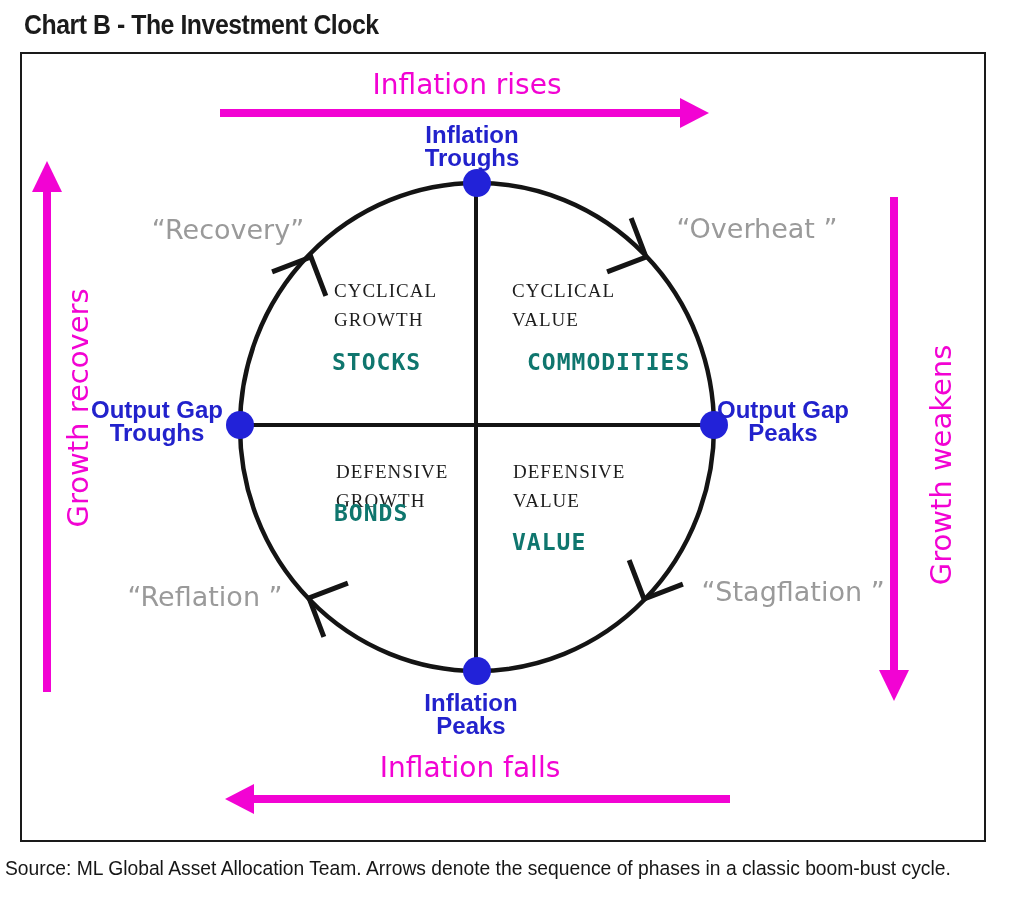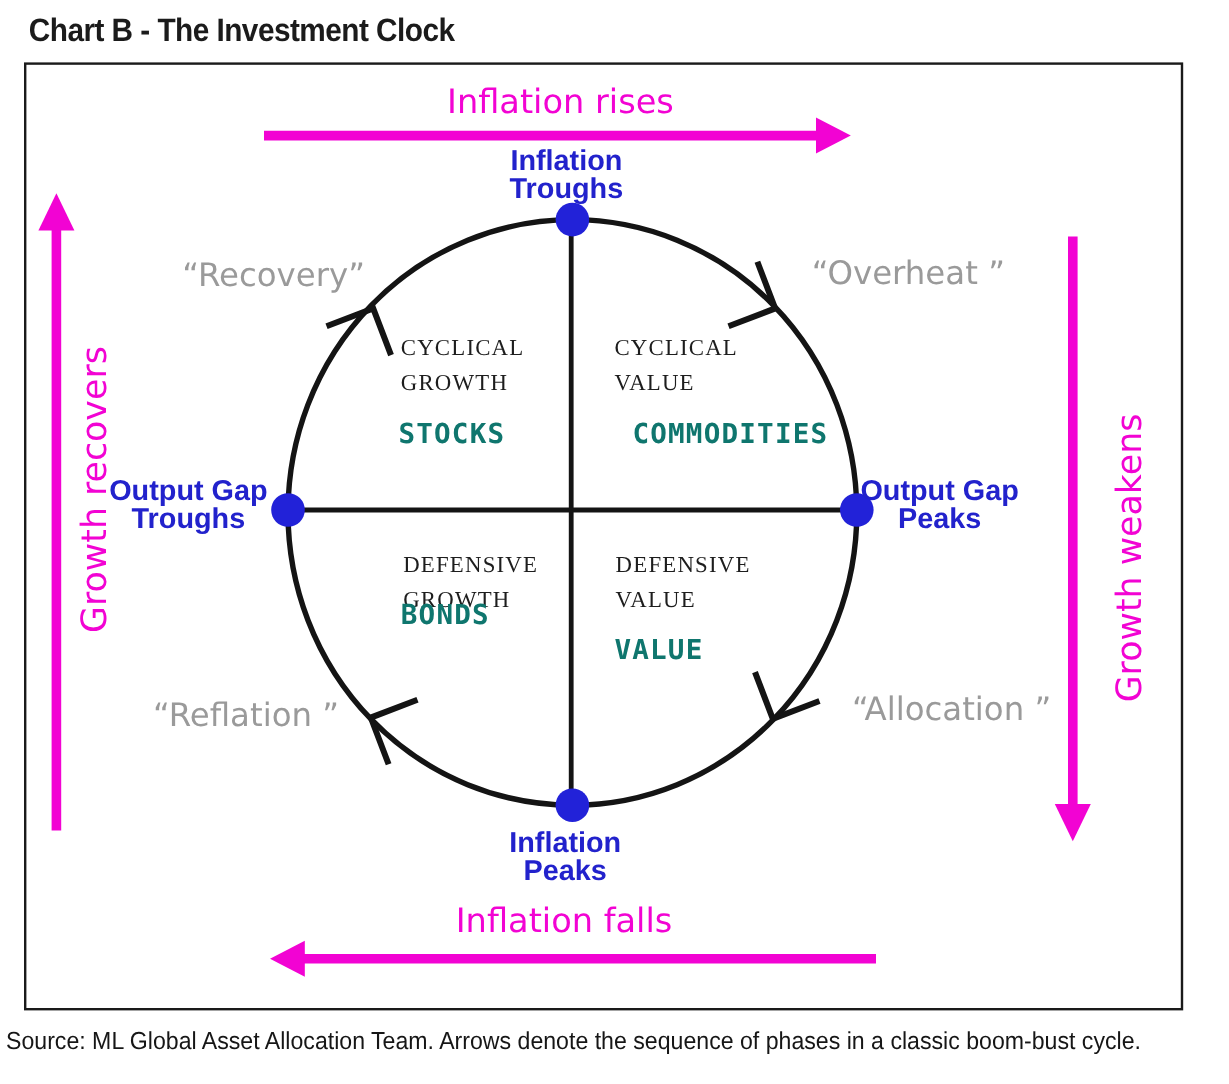--- a/index.html
+++ b/index.html
@@ -180,21 +180,21 @@
     <div>Peaks</div>
   </div>
   <div class="abs point-label" id="point-left">
     <div>Output Gap</div>
     <div>Troughs</div>
   </div>
 
   <div class="abs phase-label" id="phase-recovery">“Recovery”</div>
   <div class="abs phase-label" id="phase-overheat">“Overheat ”</div>
   <div class="abs phase-label" id="phase-reflation">“Reflation ”</div>
-  <div class="abs phase-label" id="phase-stagflation">“Allocation ”</div>
+  <div class="abs phase-label" id="phase-stagflation">“Stagflation ”</div>
 
   <div class="abs style-block" id="style-tl">CYCLICAL
 GROWTH</div>
   <div class="abs asset-label" id="asset-tl">STOCKS</div>
 
   <div class="abs style-block" id="style-tr">CYCLICAL
 VALUE</div>
   <div class="abs asset-label" id="asset-tr">COMMODITIES</div>
 
   <div class="abs style-block" id="style-bl">DEFENSIVE

